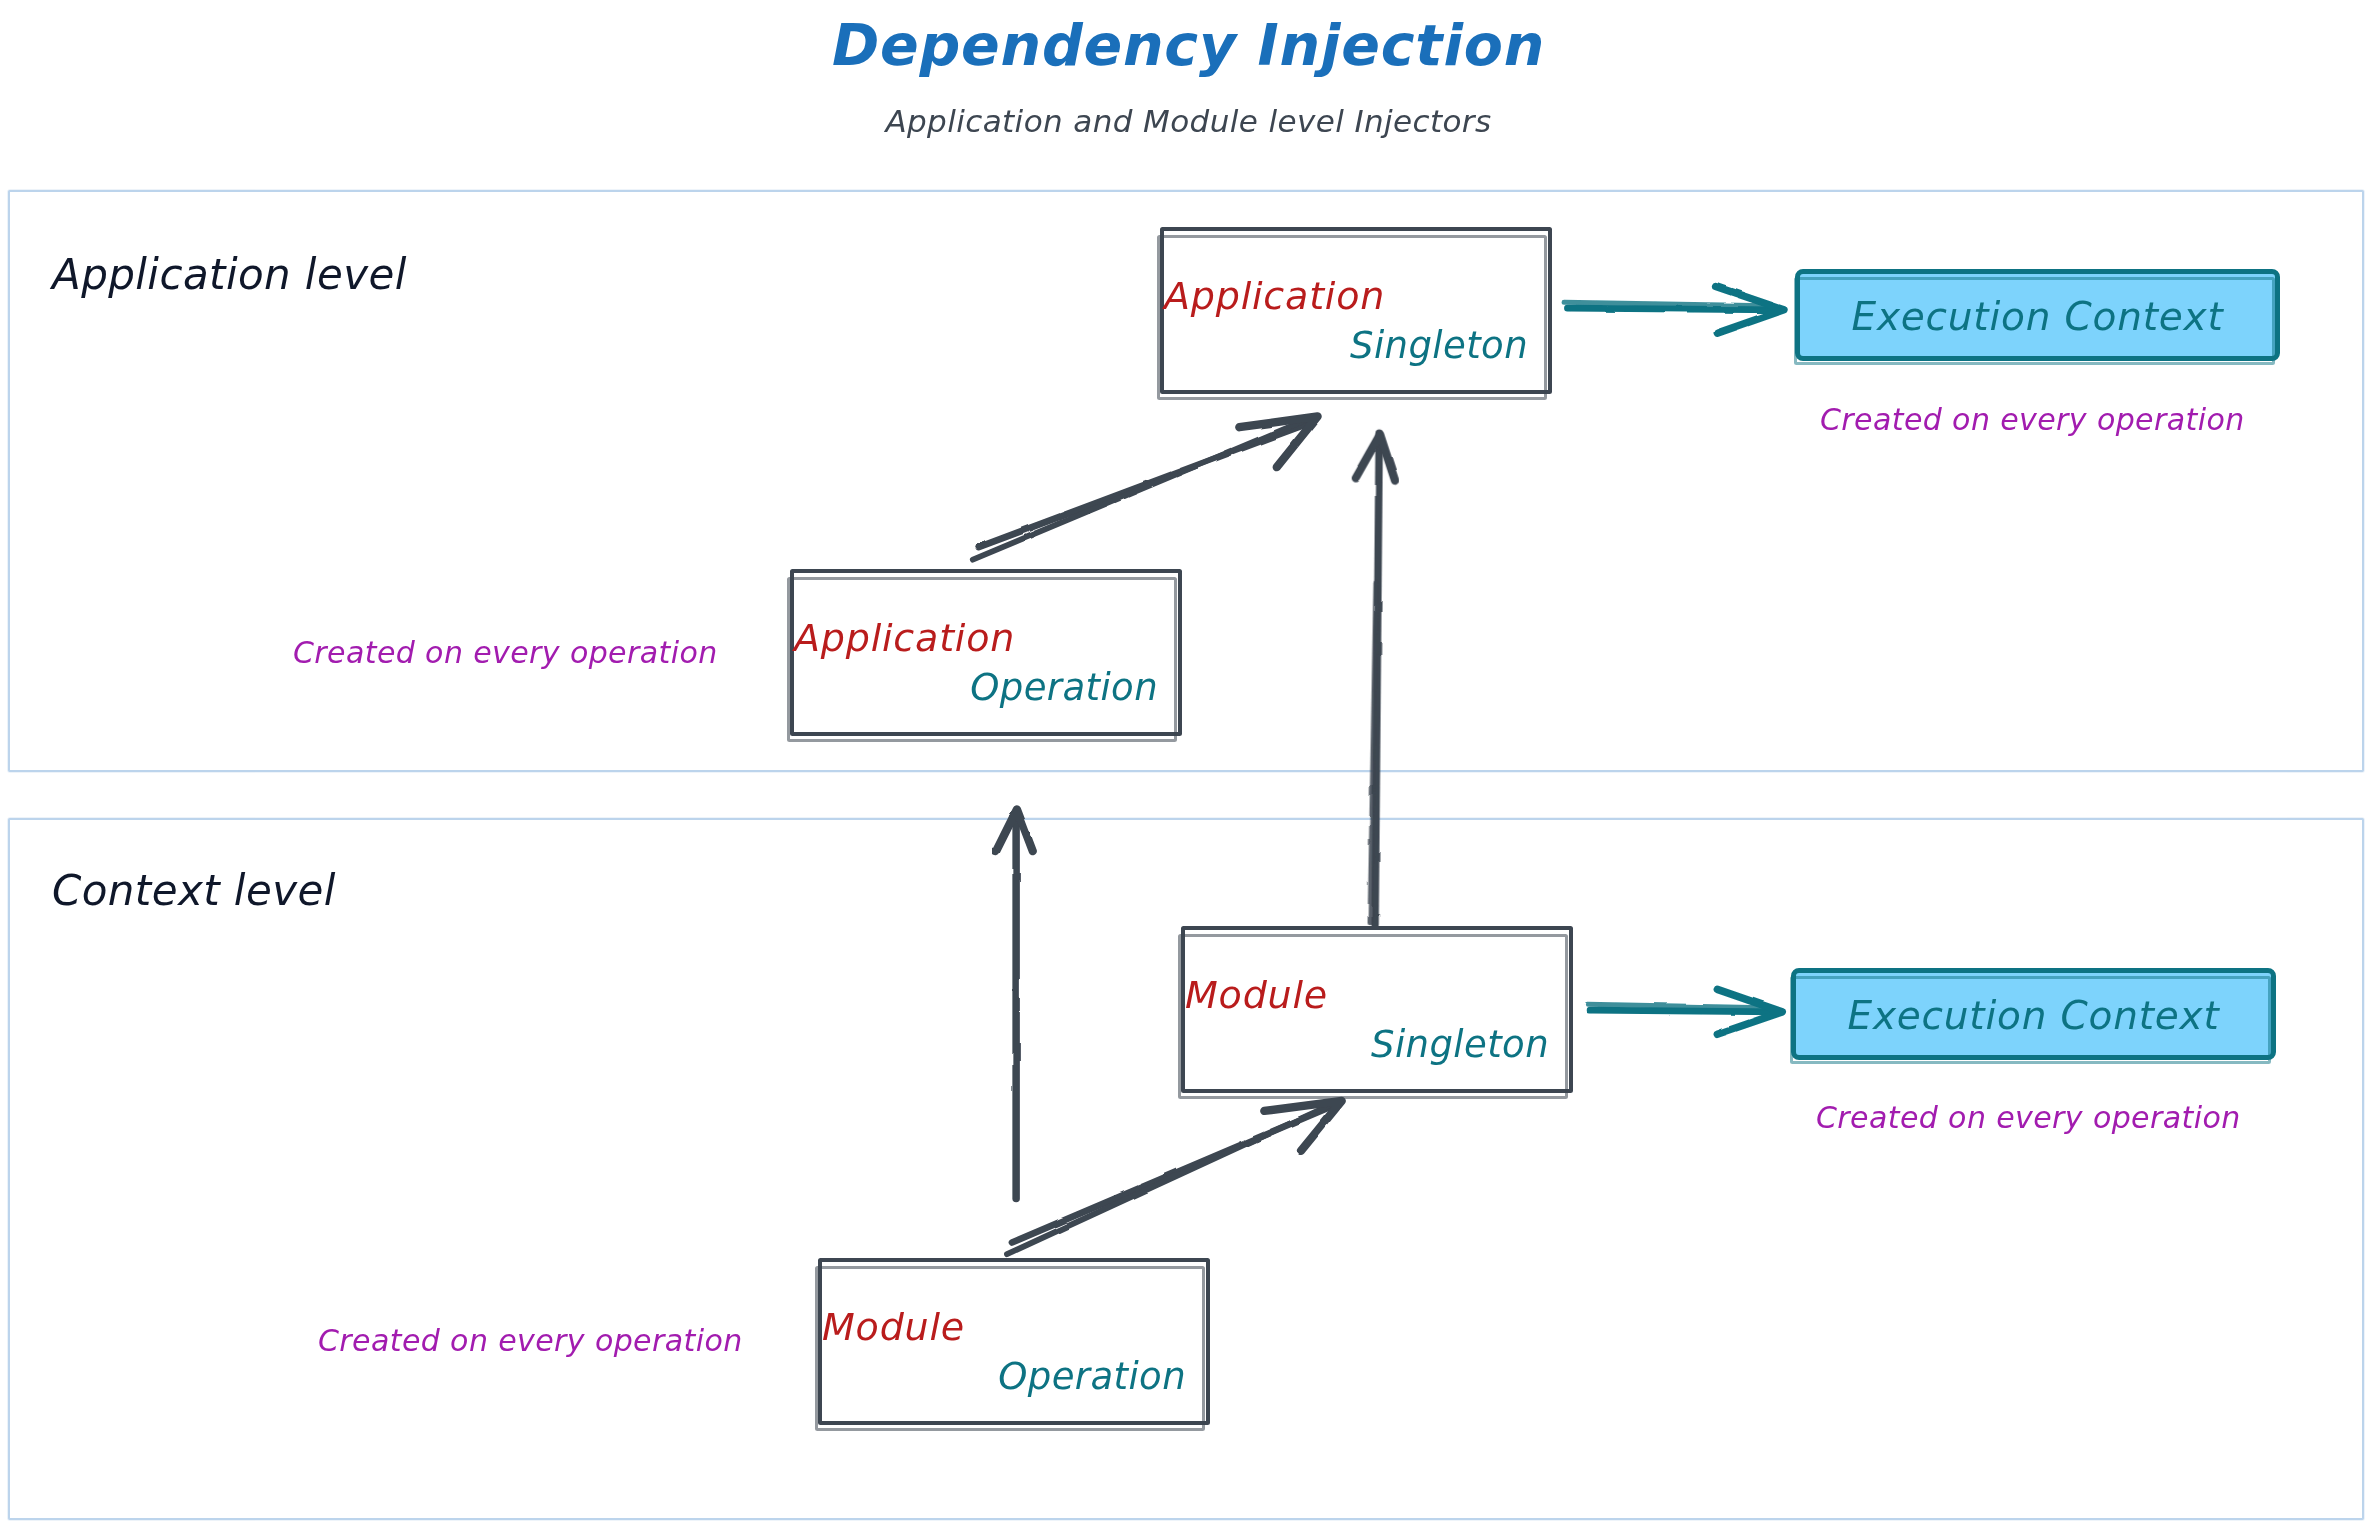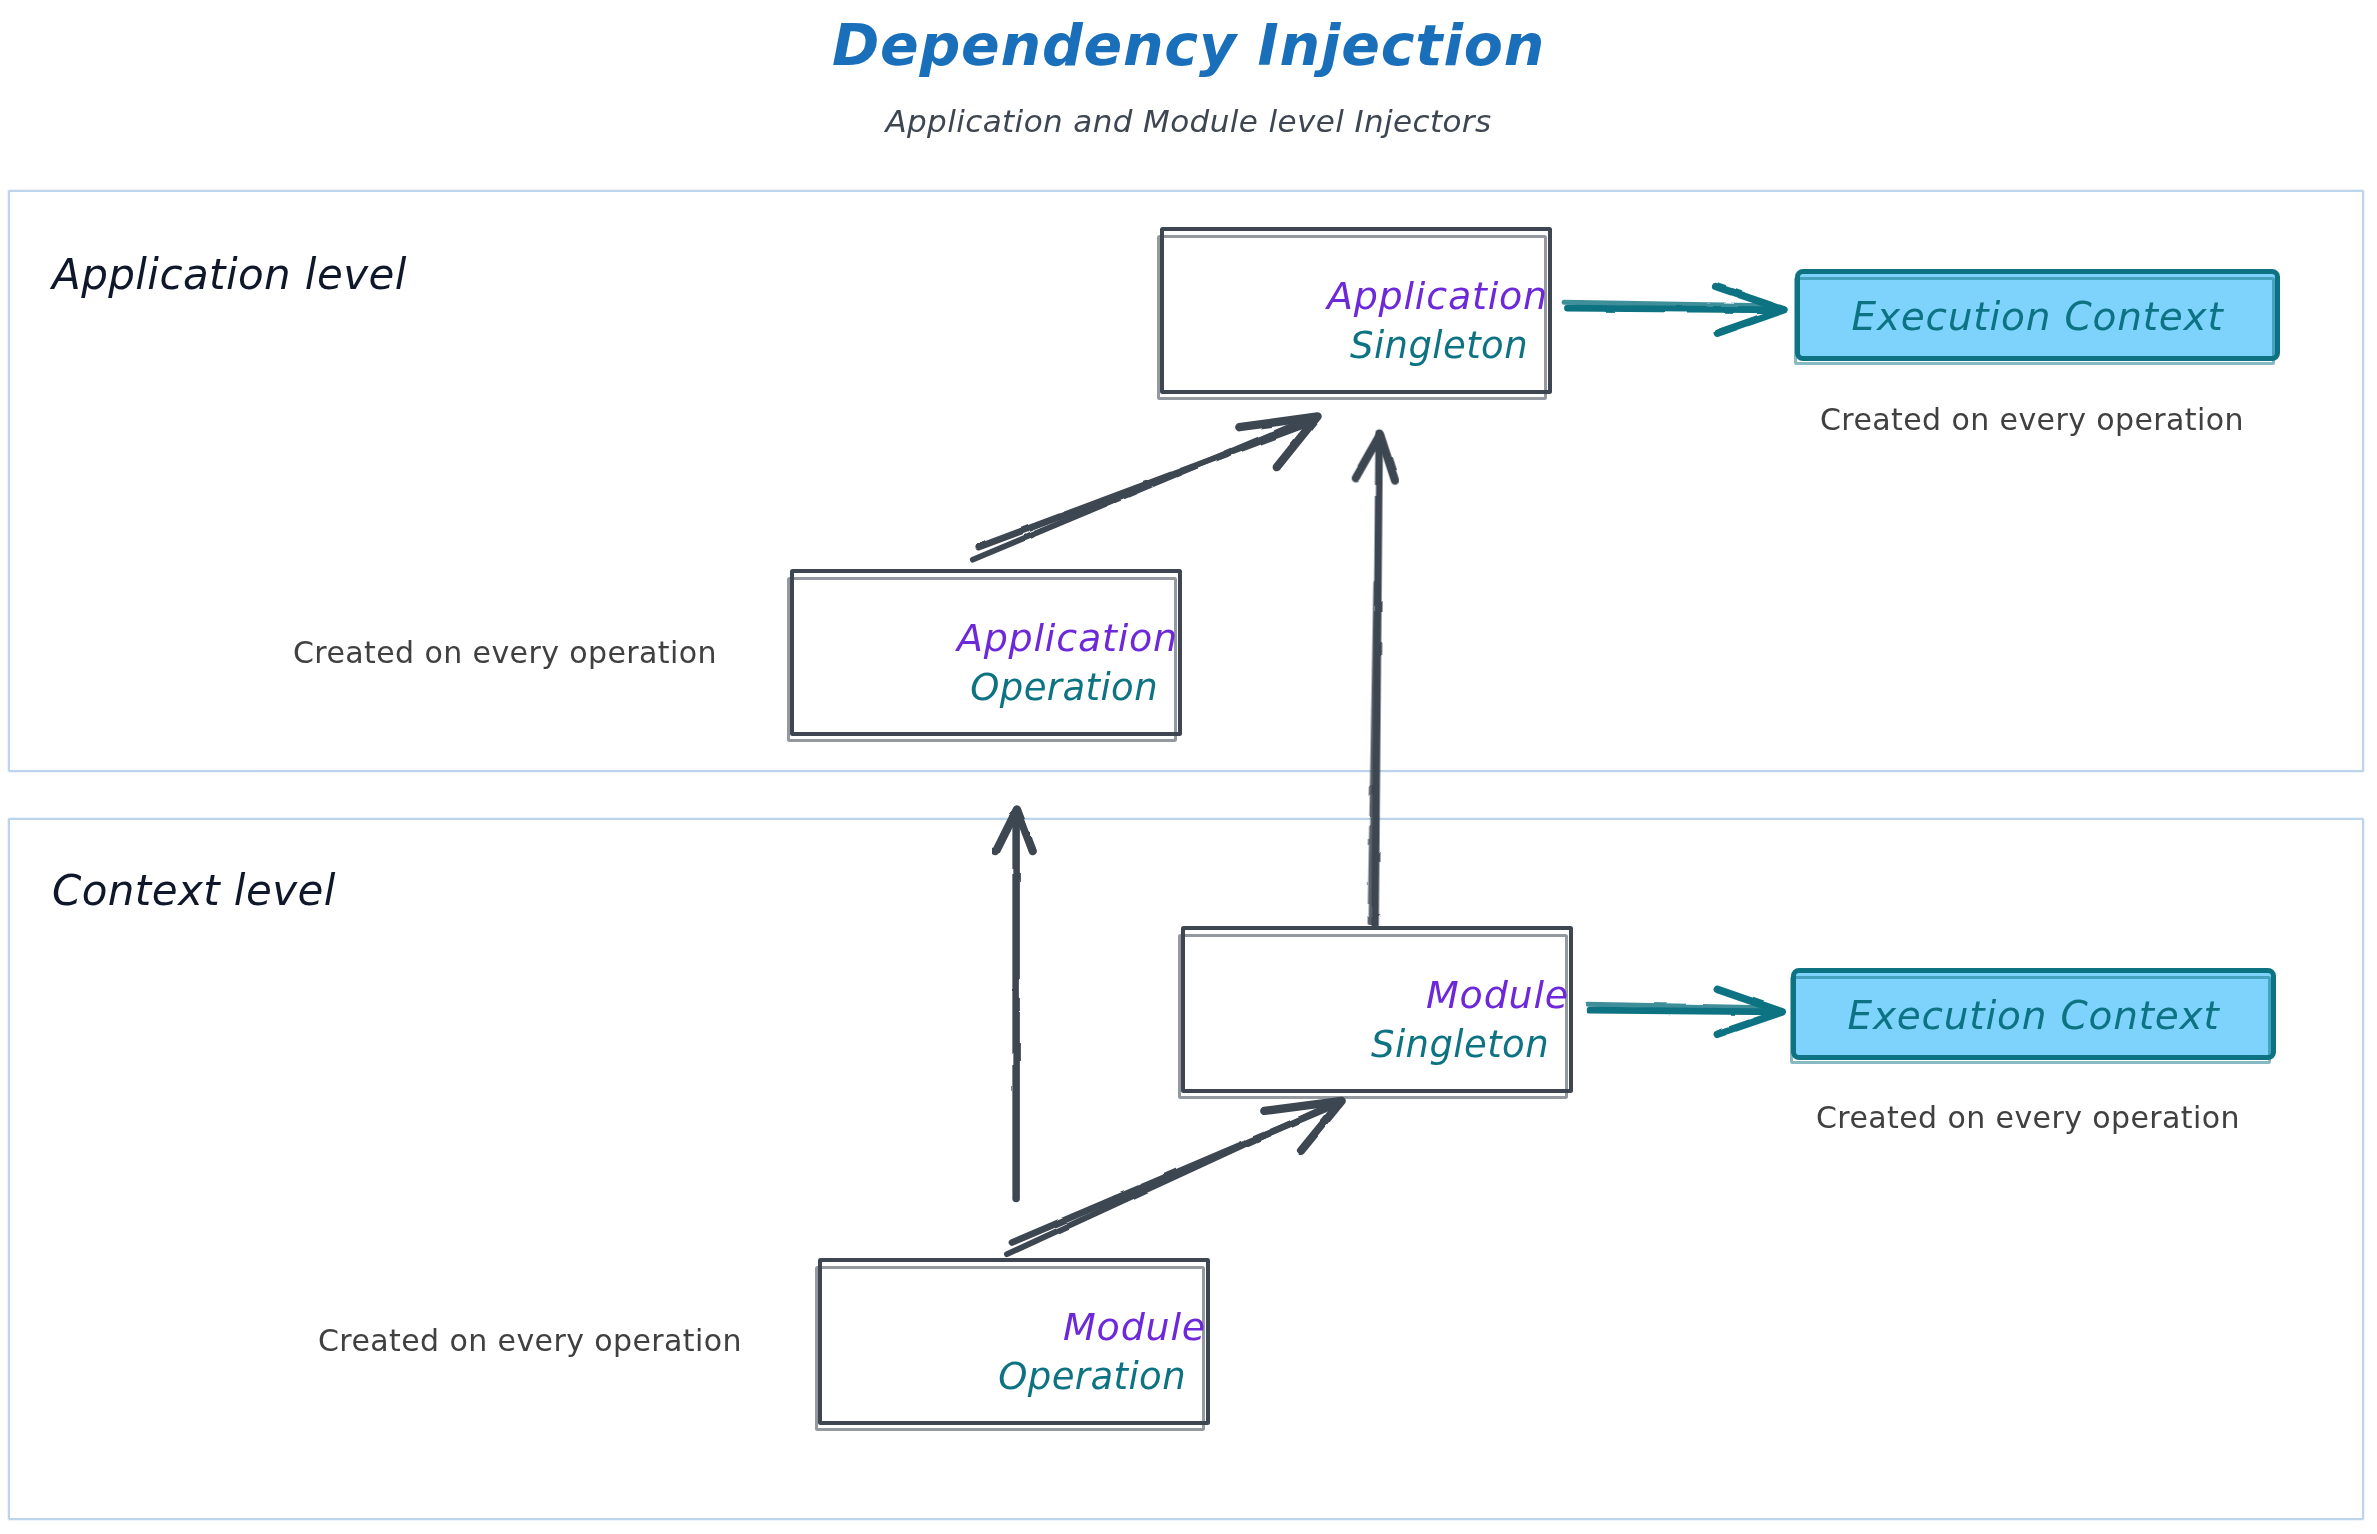--- a/index.html
+++ b/index.html
@@ -74,24 +74,24 @@
     left: -6.7px; top: 4.2px;
     width: 100%; height: 100%;
     border: 3.3px solid #3d4651;
     border-radius: 2.5px;
     opacity: 0.55;
     pointer-events: none;
   }
   .node-title {
     position: absolute;
     left: 0; width: 100%;
-    text-align: right;
+    text-align: left;
     font-size: 38px;
     font-style: italic;
-    color: #6d28d9;
+    color: #b91c1c;
     letter-spacing: 0.8px;
   }
   .node-tag {
     position: absolute;
     right: 20px;
     font-size: 37px;
     font-style: italic;
     color: #0d7383;
     letter-spacing: 0.4px;
   }
@@ -140,21 +140,22 @@
     line-height: 1;
   }
   #exec-app { left: 1795px; top: 269px; width: 485px; height: 92px; }
   #exec-app .exec-label { top: 23px; }
   #exec-mod { left: 1791px; top: 968px; width: 485px; height: 92px; }
   #exec-mod .exec-label { top: 23px; }
 
   
   .caption {
     font-size: 30px;
-    color: #404040;
+    font-style: italic;
+    color: #a21caf;
     white-space: nowrap;
     letter-spacing: 0.4px;
   }
   #cap-exec-app { left: 1820px; top: 402px; }
   #cap-exec-mod { left: 1816px; top: 1100px; }
   #cap-app-op  { left: 293px;  top: 635px; }
   #cap-mod-op  { left: 318px;  top: 1323px; }
 
   
   #arrows { left: 0; top: 0; width: 2377px; height: 1534px; pointer-events: none; }

